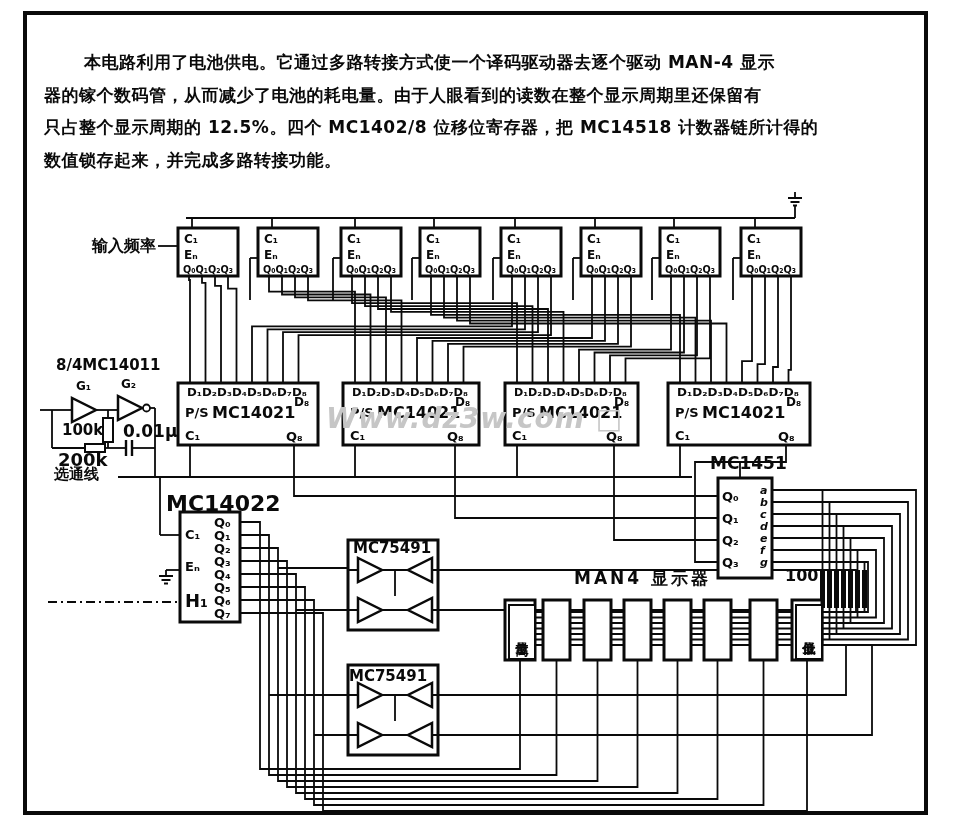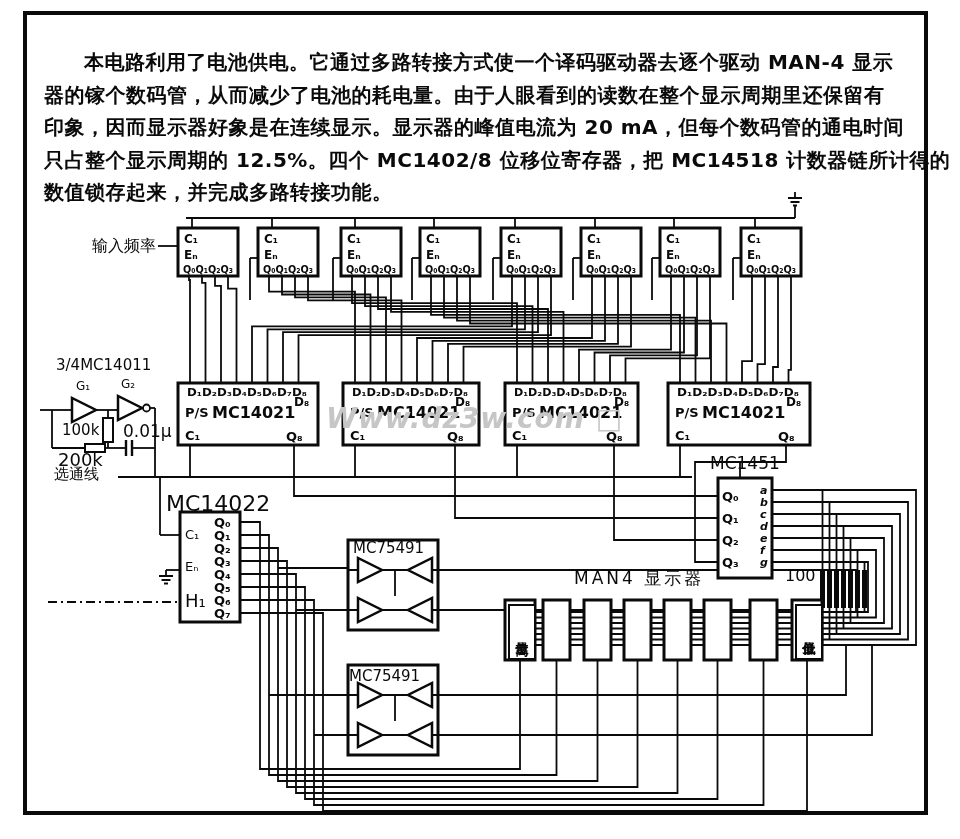--- a/index.html
+++ b/index.html
@@ -1,20 +1,20 @@
 <!DOCTYPE html>
 <html><head>
 <meta charset="utf-8">
 <style>
   html,body{margin:0;padding:0;background:#fff;}
   #page{position:relative;width:960px;height:839px;background:#fff;overflow:hidden;
         font-family:"DejaVu Sans",sans-serif;color:#0a0a0a;}
   #art{position:absolute;left:0;top:0;}
-  .lbl{position:absolute;white-space:nowrap;font-weight:normal;line-height:1;color:#0a0a0a;}
-  .intro{position:absolute;left:44px;top:46px;width:864px;font-size:20px;font-weight:bold;
+  .lbl{position:absolute;white-space:nowrap;font-weight:bold;line-height:1;color:#0a0a0a;}
+  .intro{position:absolute;left:44px;top:46px;width:864px;font-size:17px;font-weight:bold;
          line-height:32.5px;letter-spacing:.5px;}
   .intro .line{white-space:nowrap;}
   .intro .line:first-child{text-indent:40px;}
   .vlabel{position:absolute;border:2px solid #0a0a0a;writing-mode:vertical-rl;text-orientation:upright;
           font-size:13px;font-weight:bold;display:flex;align-items:center;justify-content:center;
           background:#fff;line-height:1;}
   .wm{position:absolute;font-size:28px;font-style:italic;color:#c6c6c6;font-weight:bold;letter-spacing:1px;}
 </style>
 </head>
 <body>
@@ -281,28 +281,27 @@
         <rect x="664" y="600" width="27" height="60" fill="#fff" stroke="#0a0a0a" stroke-width="3"></rect>
         <rect x="704" y="600" width="27" height="60" fill="#fff" stroke="#0a0a0a" stroke-width="3"></rect>
         <rect x="750" y="600" width="27" height="60" fill="#fff" stroke="#0a0a0a" stroke-width="3"></rect>
         <rect x="792" y="600" width="30" height="60" fill="#fff" stroke="#0a0a0a" stroke-width="3"></rect>
       </g>
     </svg>
 
   <div class="intro">
     <div class="line">本电路利用了电池供电。它通过多路转接方式使一个译码驱动器去逐个驱动 MAN-4 显示</div>
     <div class="line">器的镓个数码管，从而减少了电池的耗电量。由于人眼看到的读数在整个显示周期里还保留有</div>
-    <div class="line">印象，因而显示器好象是在连续显示。显示器的峰值电流为 20 mA，但每个数码管的通电时间</div>
     <div class="line">只占整个显示周期的 12.5%。四个 MC1402/8 位移位寄存器，把 MC14518 计数器链所计得的</div>
     <div class="line">数值锁存起来，并完成多路转接功能。</div>
   </div>
 
   <div class="lbl" style="left:92px;top:238px;font-size:16px;">输入频率</div>
 
-  <div class="lbl" style="left:56px;top:358px;font-size:15px;">3/4MC14011</div>
+  <div class="lbl" style="left:56px;top:358px;font-size:15px;">8/4MC14011</div>
   <div class="lbl" style="left:76px;top:380px;font-size:12px;">G₁</div>
   <div class="lbl" style="left:121px;top:378px;font-size:12px;">G₂</div>
   <div class="lbl" style="left:62px;top:423px;font-size:15px;">100k</div>
   <div class="lbl" style="left:111px;top:423px;font-size:17px;margin-left:12px;">0.01μ</div>
   <div class="lbl" style="left:58px;top:451px;font-size:18px;">200k</div>
   <div class="lbl" style="left:54px;top:467px;font-size:15px;">选通线</div>
 
   <div class="lbl" style="left:166px;top:493px;font-size:22px;">MC14022</div>
   <div class="lbl" style="left:185px;top:528px;font-size:13px;">C₁</div>
   <div class="lbl" style="left:185px;top:560px;font-size:13px;">Eₙ</div>

